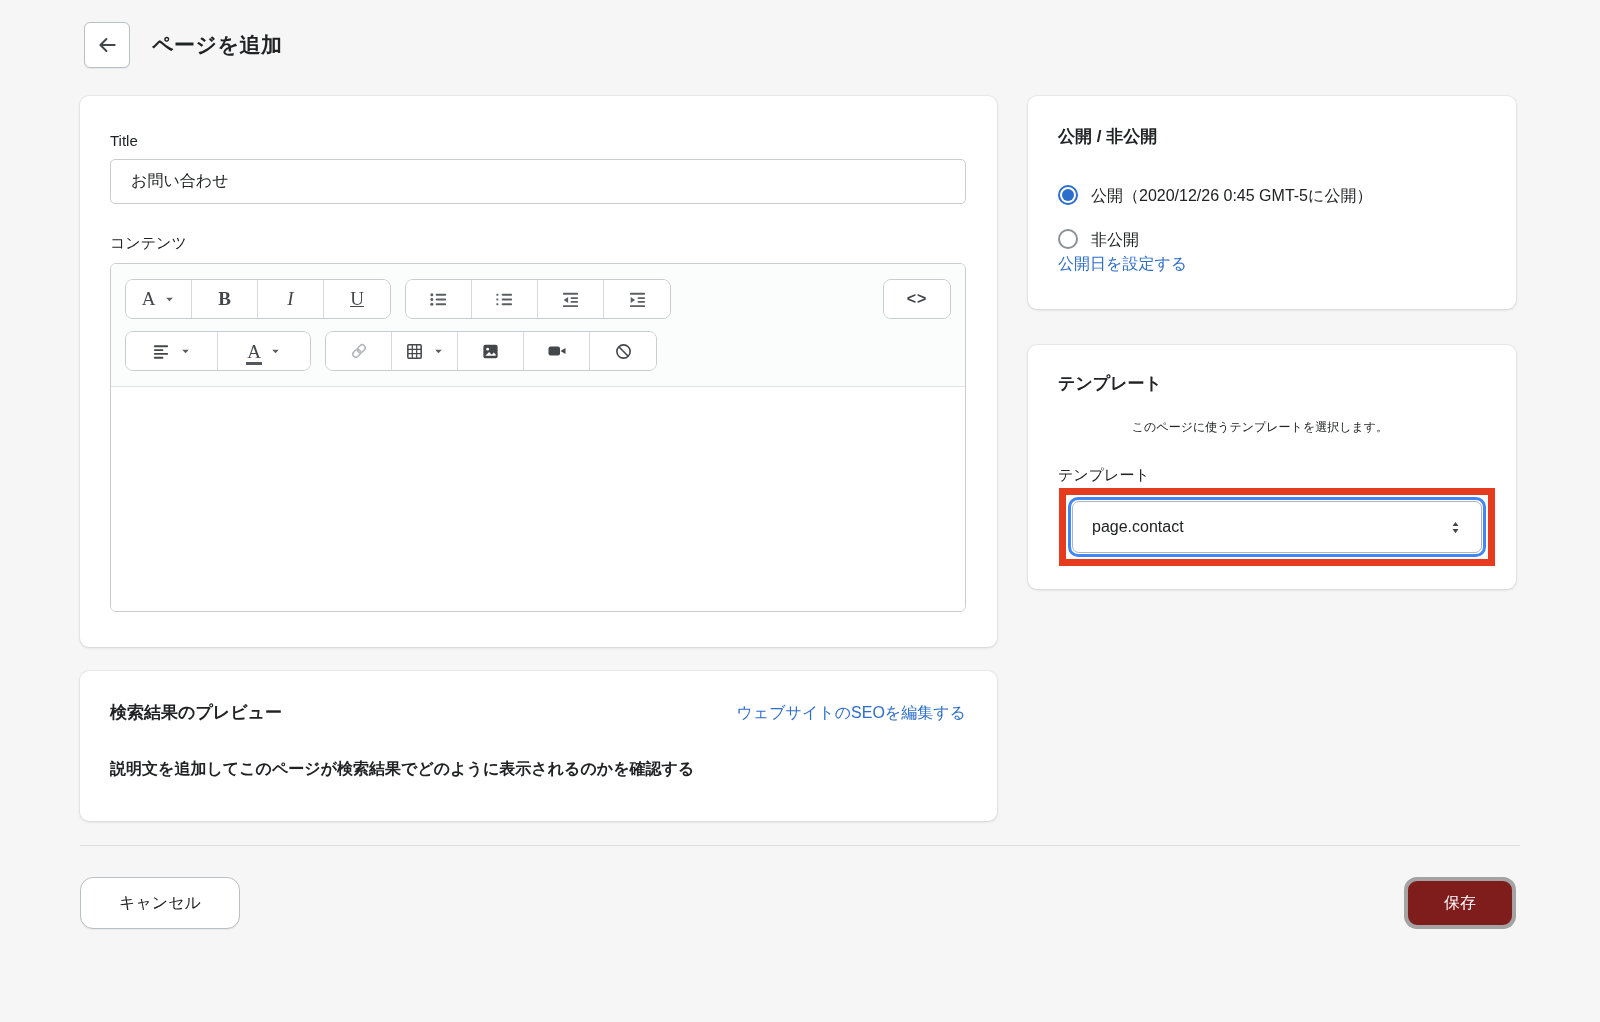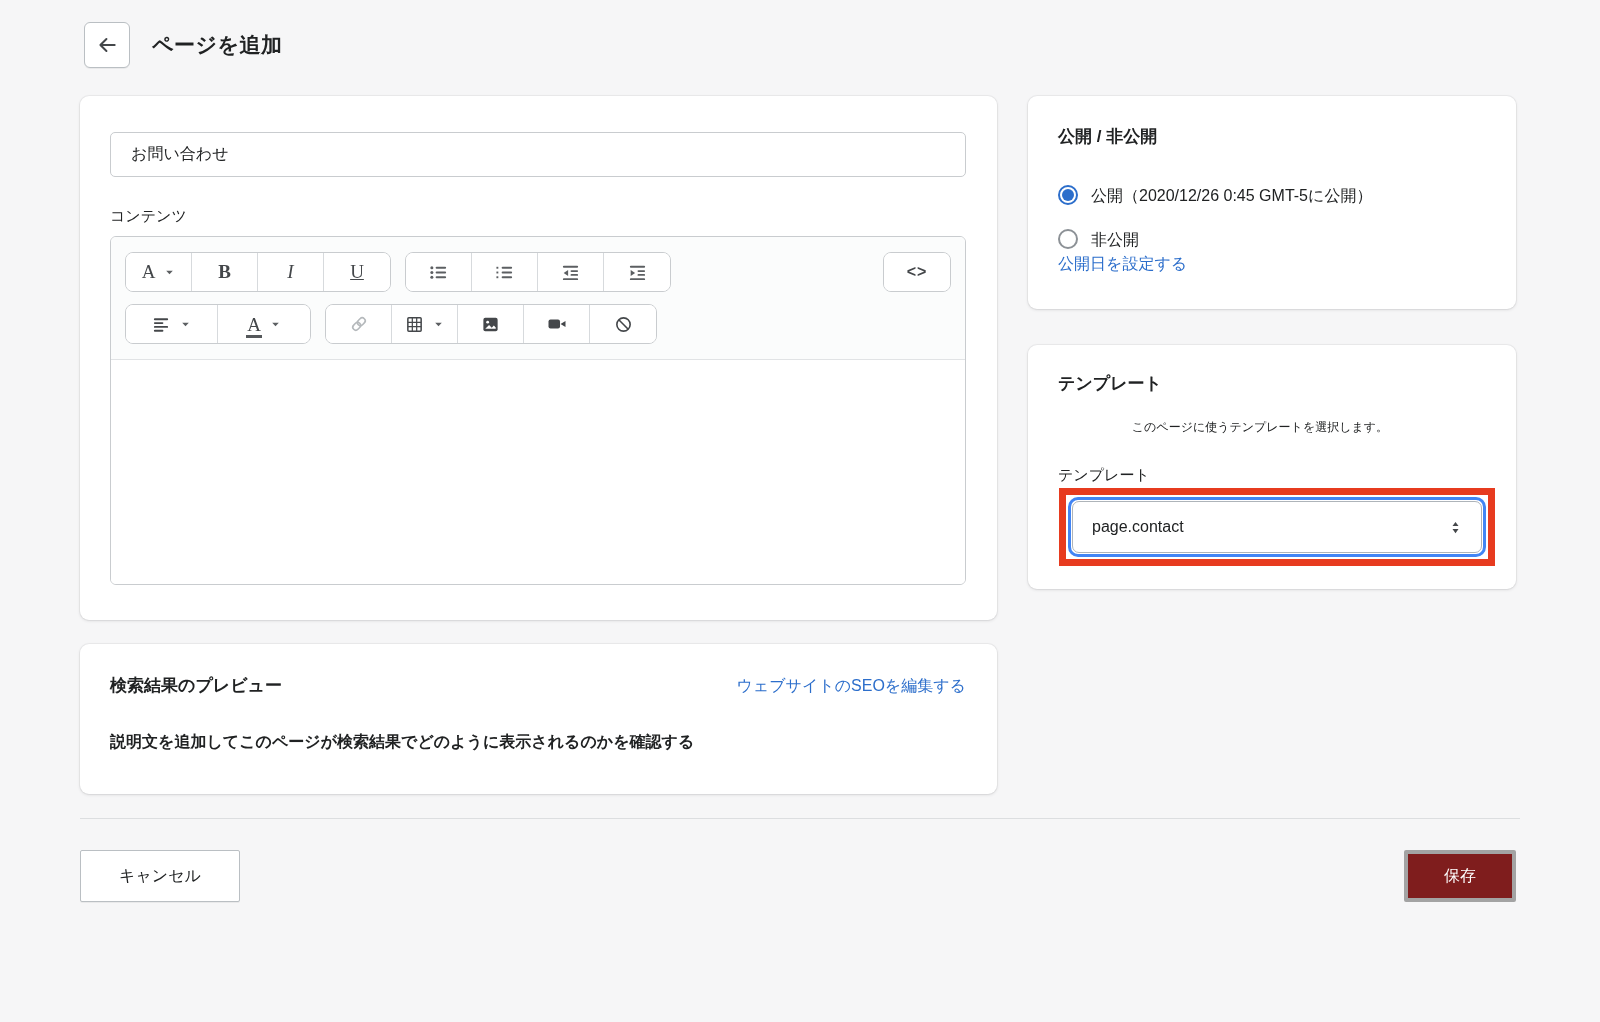--- a/index.html
+++ b/index.html
@@ -112,21 +112,21 @@
   }
   .select-value { font-size:16px; color:#202223; }
 
   
   .footer-divider { margin:24px 0 0 80px; width:1440px; height:1px; background:#dcdee0; }
   .footer-actions {
     margin:31px 0 0 80px; width:1436px;
     display:flex; justify-content:space-between; align-items:center;
   }
   .btn {
-    height:52px; border-radius:2px; font-size:16px; cursor:pointer;
+    height:52px; border-radius:13px; font-size:16px; cursor:pointer;
     font-family:"Liberation Sans", sans-serif; display:inline-flex;
     align-items:center; justify-content:center;
   }
   .btn-secondary {
     background:#fff; border:1px solid #babfc3; color:#202223; padding:0 38px;
     box-shadow:0 1px 0 rgba(0,0,0,.05);
   }
   .btn-primary {
     background:#7f1d1d; border:4px solid #a3a3a3; color:#fff; padding:0 36px;
     min-width:90px;
@@ -147,20 +147,21 @@
       </span>
     </div>
     <h1 class="page-title">ページを追加</h1>
   </div>
 
   <div class="layout">
 
     <div class="col-left">
 
       <div class="card card-main">
+        <label class="field-label">Title</label>
         <input class="text-input" type="text" value="お問い合わせ" style="">
 
         <label class="field-label content-label">コンテンツ</label>
 
         <div class="editor">
           <div class="toolbar">
 
             <div class="tb-row">
               <div class="tb-group">
                 <div class="tb-btn">

